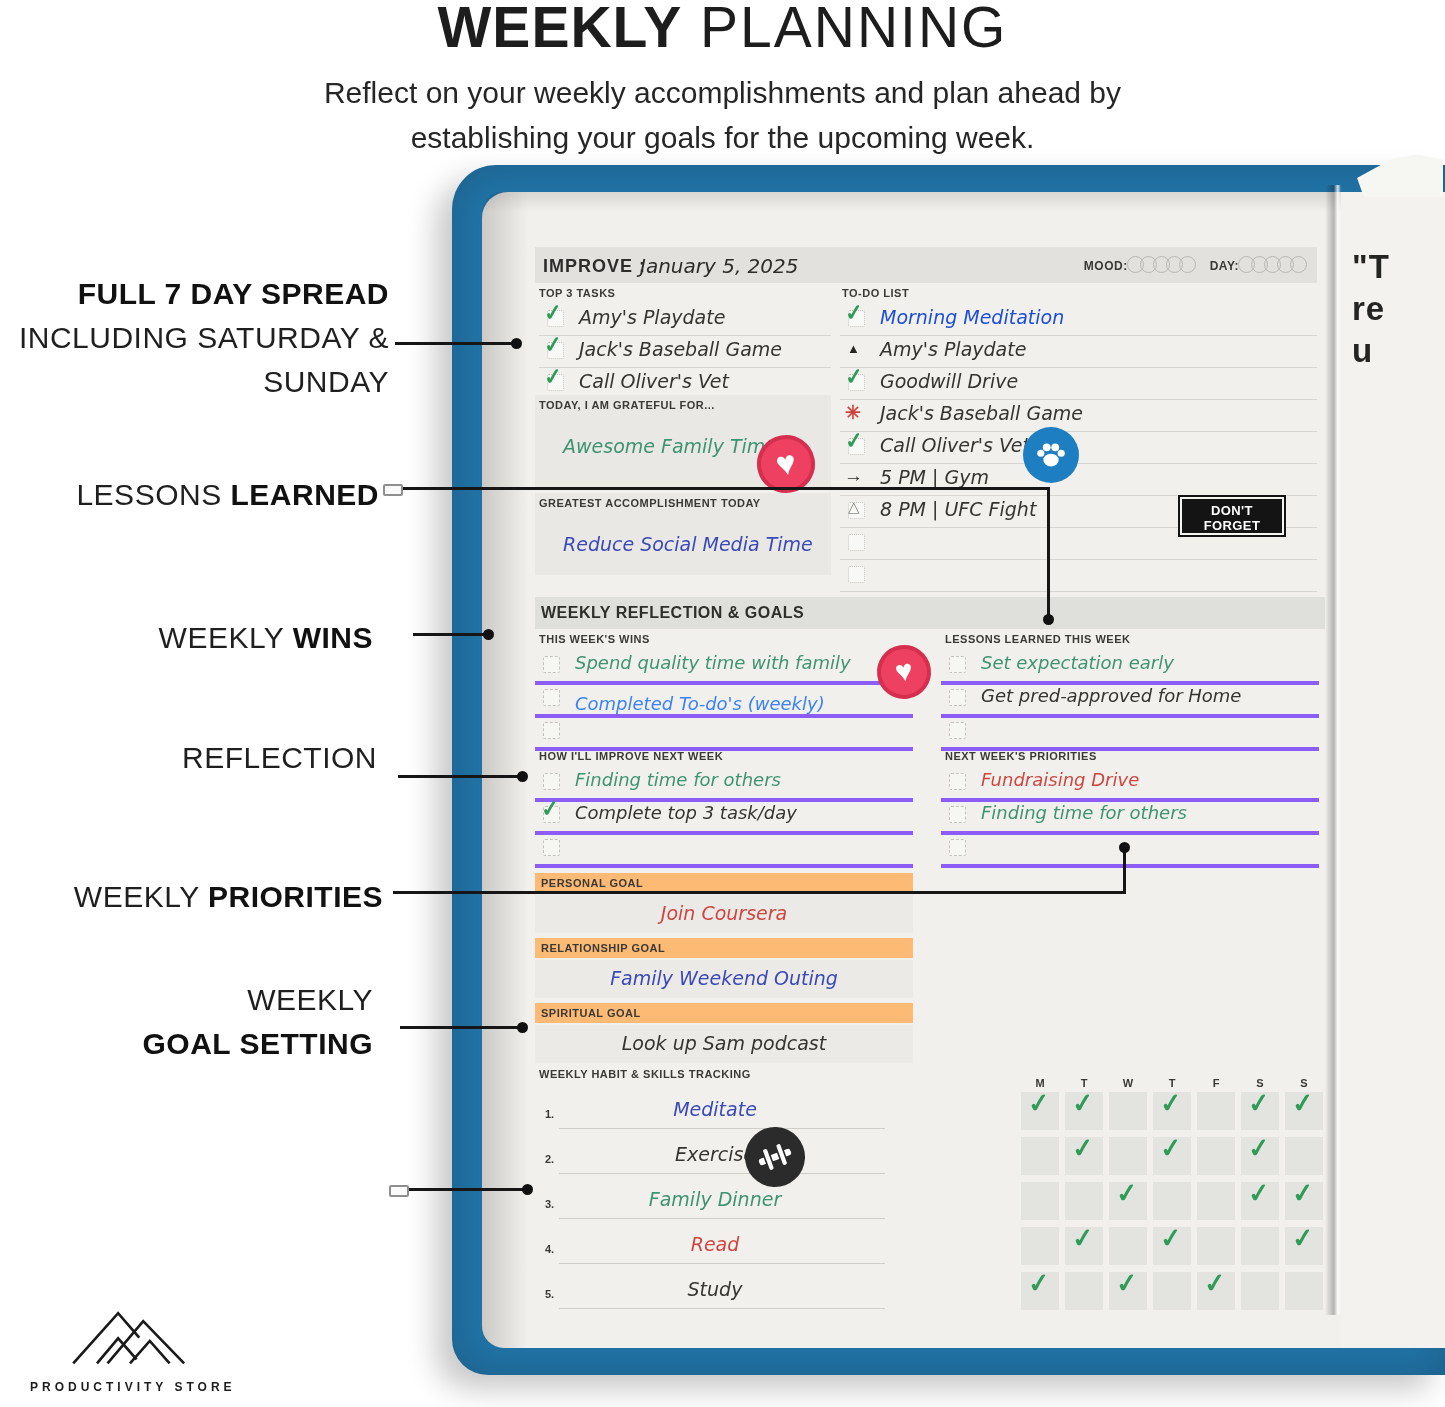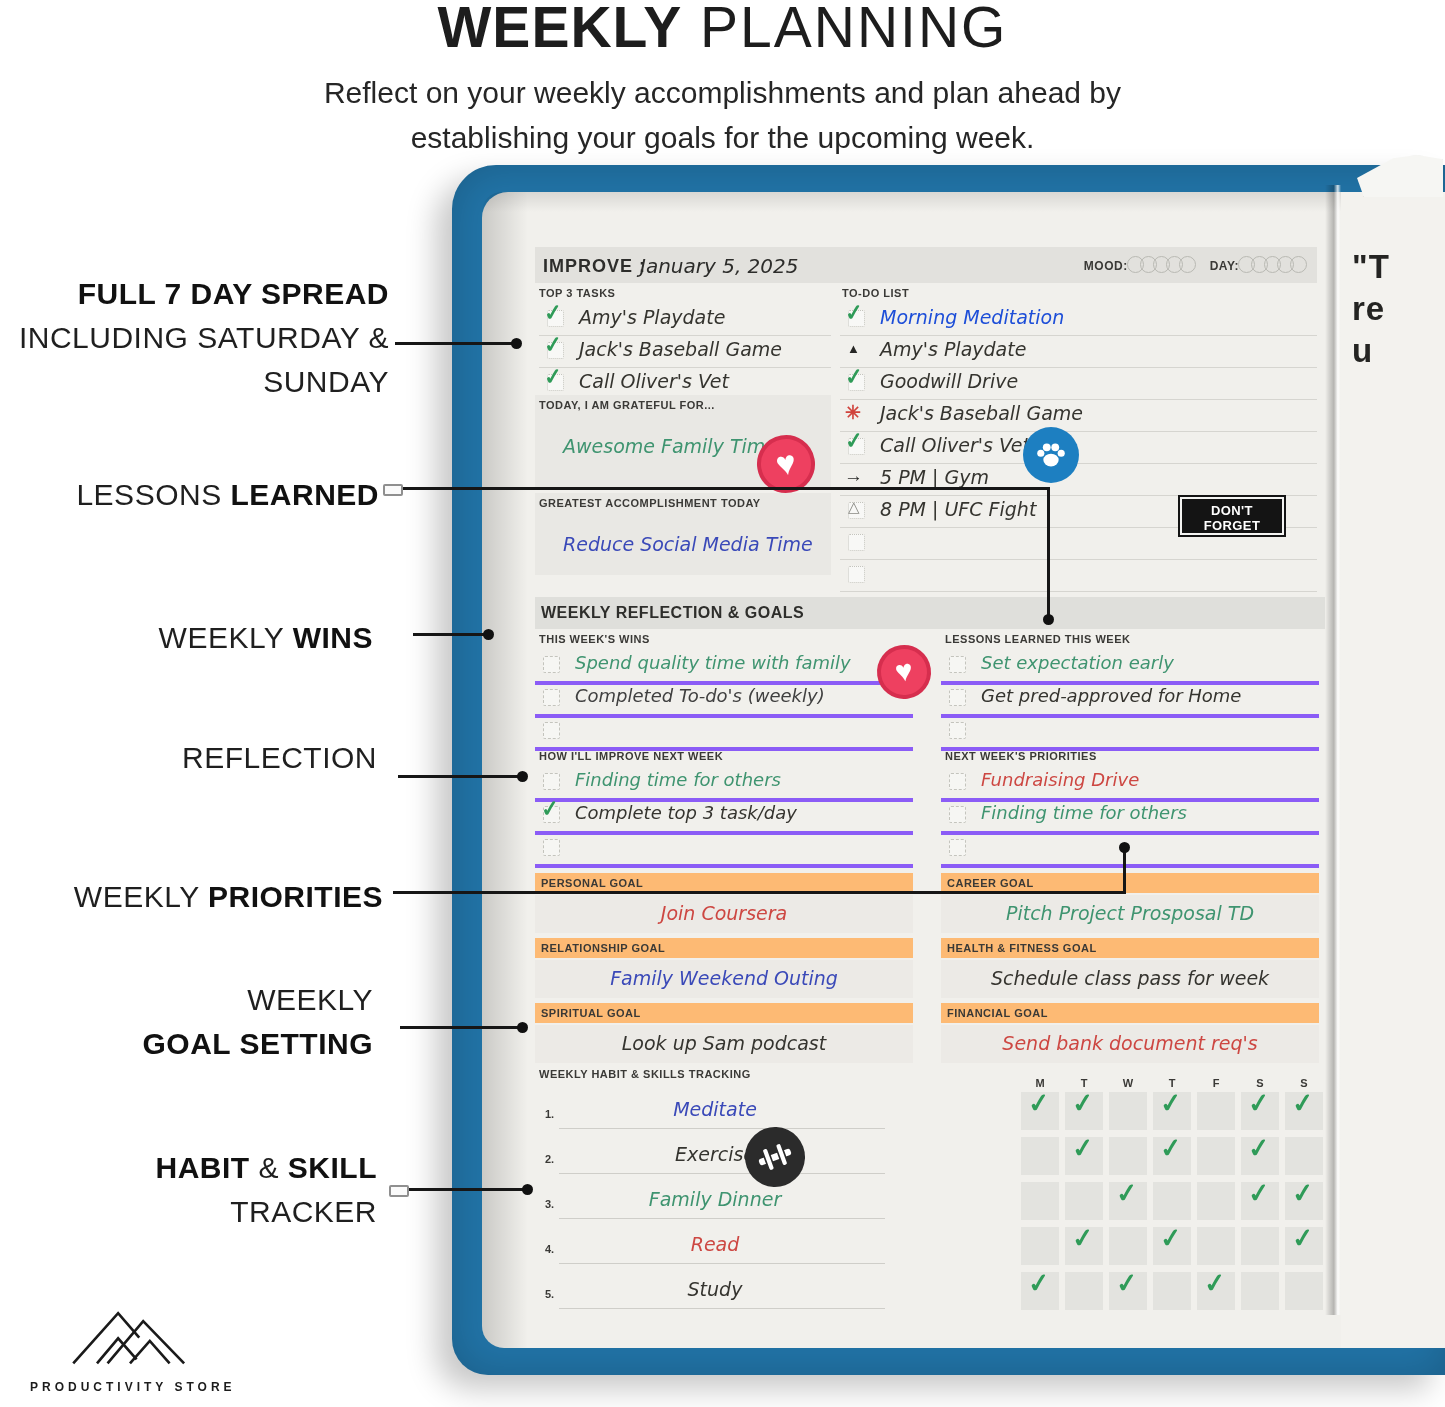--- a/index.html
+++ b/index.html
@@ -147,24 +147,20 @@
   <div class="ann ann-4">
       <div><span>REFLECTION</span></div>
     </div>
   <div class="ann ann-5">
       <div><span>WEEKLY </span><span class="b">PRIORITIES</span></div>
     </div>
   <div class="ann ann-6">
       <div><span>WEEKLY</span></div>
       <div><span class="b">GOAL SETTING</span></div>
     </div>
-  <div class="ann ann-7">
-      <div><span class="b">HABIT</span><span> &amp; </span><span class="b">SKILL</span></div>
-      <div><span>TRACKER</span></div>
-    </div>
 
   <div class="cl" style="left:395px;top:342px;width:122px;height:3px;"></div>
   <div class="cl-dot" style="left:511px;top:338px;"></div>
 
   <div class="cl-marker" style="left:383px;top:484px;"></div>
   <div class="cl" style="left:399px;top:487px;width:651px;height:3px;"></div>
   <div class="cl" style="left:1047px;top:487px;width:3px;height:132px;"></div>
   <div class="cl-dot" style="left:1043px;top:614px;"></div>
 
   <div class="cl" style="left:413px;top:633px;width:76px;height:3px;"></div>
@@ -296,21 +292,21 @@
       </div>
 
     <div class="quad quad-wins">
         <div class="sec-label">THIS WEEK'S WINS</div>
         <div class="qrow" style="top: 15px;">
           <span class="qbox"></span>
           <span class="qtext hand" style="color: rgb(63, 148, 112);">Spend quality time with family</span>
         </div>
         <div class="qrow" style="top: 48px;">
           <span class="qbox"></span>
-          <span class="qtext hand" style="color: #404040;">Completed To-do's (weekly)</span>
+          <span class="qtext hand" style="color: #3b82f6; margin-top: 8px;">Completed To-do's (weekly)</span>
         </div>
         <div class="qrow" style="top: 81px;">
           <span class="qbox"></span>
           <span class="qtext hand" style="color: rgb(53, 52, 47);"></span>
         </div>
       </div>
     <div class="quad quad-lessons">
         <div class="sec-label">LESSONS LEARNED THIS WEEK</div>
         <div class="qrow" style="top: 15px;">
           <span class="qbox"></span>
@@ -362,34 +358,20 @@
           <div class="glabel">PERSONAL GOAL</div>
           <div class="gval hand" style="color: rgb(205, 71, 66);">Join Coursera</div>
         </div>
         <div class="gblock">
           <div class="glabel">RELATIONSHIP GOAL</div>
           <div class="gval hand" style="color: rgb(58, 73, 184);">Family Weekend Outing</div>
         </div>
         <div class="gblock">
           <div class="glabel">SPIRITUAL GOAL</div>
           <div class="gval hand" style="color: rgb(53, 52, 47);">Look up Sam podcast</div>
-        </div>
-      </div>
-    <div class="gcol gcol-right">
-        <div class="gblock">
-          <div class="glabel">CAREER GOAL</div>
-          <div class="gval hand" style="color: rgb(63, 148, 112);">Pitch Project Prosposal TD</div>
-        </div>
-        <div class="gblock">
-          <div class="glabel">HEALTH &amp; FITNESS GOAL</div>
-          <div class="gval hand" style="color: rgb(53, 52, 47);">Schedule class pass for week</div>
-        </div>
-        <div class="gblock">
-          <div class="glabel">FINANCIAL GOAL</div>
-          <div class="gval hand" style="color: rgb(205, 71, 66);">Send bank document req's</div>
         </div>
       </div>
 
     <div class="sec-label habits-label">WEEKLY HABIT &amp; SKILLS TRACKING</div>
     <div class="day-heads">
         <span class="dh" style="left: 486px;">M</span>
         <span class="dh" style="left: 530px;">T</span>
         <span class="dh" style="left: 574px;">W</span>
         <span class="dh" style="left: 618px;">T</span>
         <span class="dh" style="left: 662px;">F</span>

